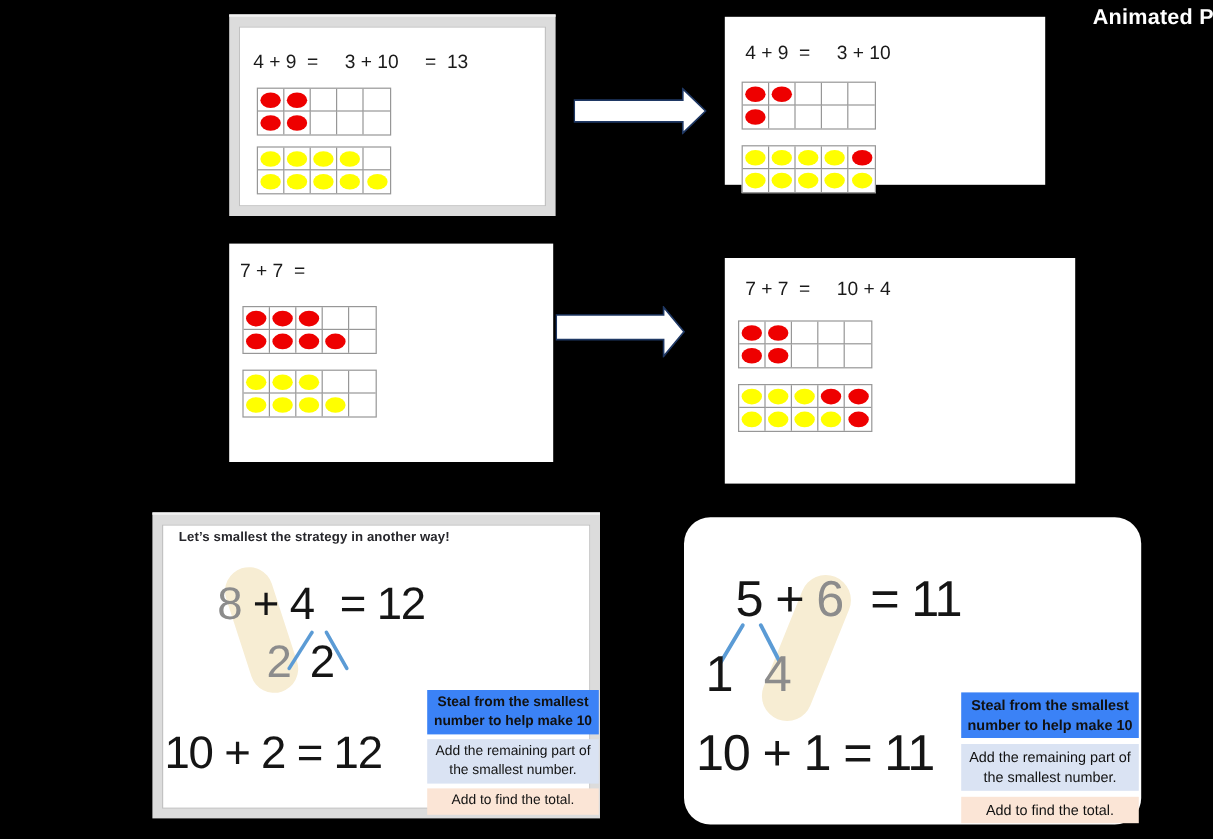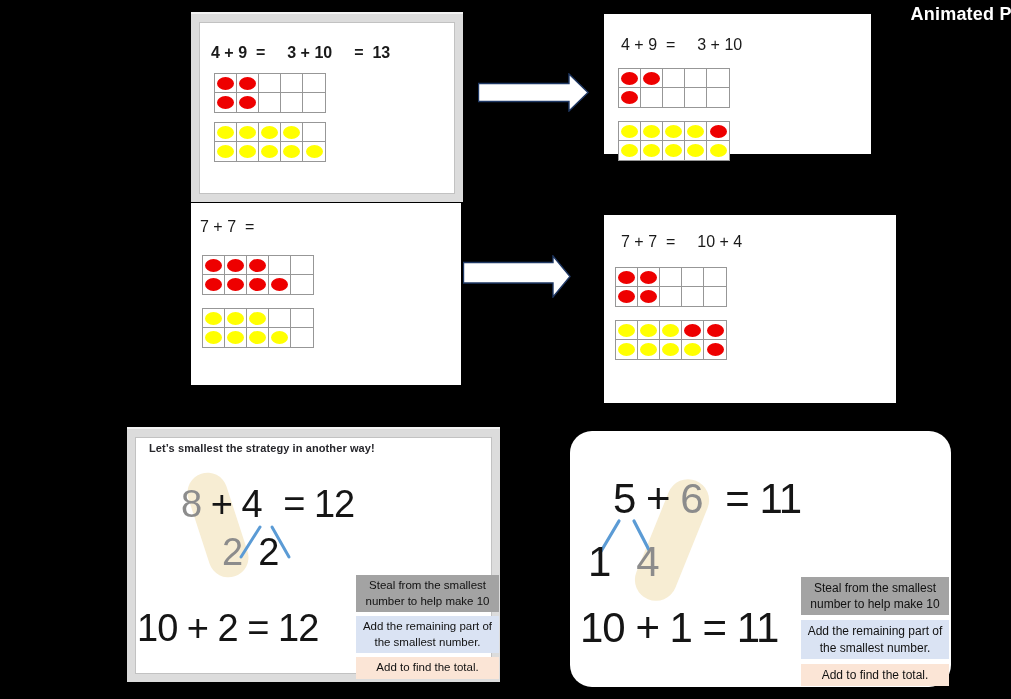--- a/index.html
+++ b/index.html
@@ -8,21 +8,21 @@
     position:relative; width:1011px; height:699px; background:#000;
     font-family:"Liberation Sans", sans-serif; overflow:hidden;margin-left:36px;
   }
   .badge {
     position:absolute; top:4px; right:12px; color:#fff;
     font-size:18px; font-weight:bold; letter-spacing:0.2px;
   }
   .panel { position:absolute; background:#fff; }
   .framed { background:#dcdcdc; border-top:2px solid #f2f2f2; }
   .surface { position:absolute; inset:8px; background:#fff; border:1px solid #c2c2c2; }
-  .slide-tl { left:155px; top:12px;  width:272px; height:190px;font-weight:bold; }
+  .slide-tl { left:155px; top:12px;  width:272px; height:168px; }
   .slide-tr { left:568px; top:14px;  width:267px; height:140px; }
   .slide-ml { left:155px; top:203px; width:270px; height:182px; }
   .slide-mr { left:568px; top:215px; width:292px; height:188px; }
   .strat-l  { left:91px;  top:427px; width:373px; height:255px; }
   .strat-r  { left:534px; top:431px; width:381px; height:256px;border-radius:22px; }
 
   .eq { position:absolute; font-size:16px; color:#1a1a1a; white-space:nowrap; }
   .eq span { white-space:pre; margin-right:22px; }
   .eq span:last-child { margin-right:0; }
 
@@ -61,21 +61,21 @@
   .split-r { left:18px; top:110px; }
   .eqbot-r { left:10px; top:176px; }
   .gap10 { margin-left:12px; }
   .sgap-l { margin-left:16px; }
   .sgap-r { margin-left:26px; }
 
   .steps { position:absolute; display:flex; flex-direction:column; }
   .steps-l { left:229px; top:146px; width:143px; gap:4px; font-size:11.5px; }
   .steps-r { left:231px; top:146px; width:148px; gap:5px; font-size:12px; }
   .step { padding:3px 2px; text-align:center; line-height:1.35; color:#111; }
-  .step-green { background:#a3a3a3; }
+  .step-green { background:#3b82f6;font-weight:bold; }
   .step-blue  { background:#dae3f3; }
   .step-peach { background:#fbe5d6; }
 </style>
 </head>
 <body>
 
 <div id="canvas">
 
   <div class="badge">Animated PPT</div>
 

